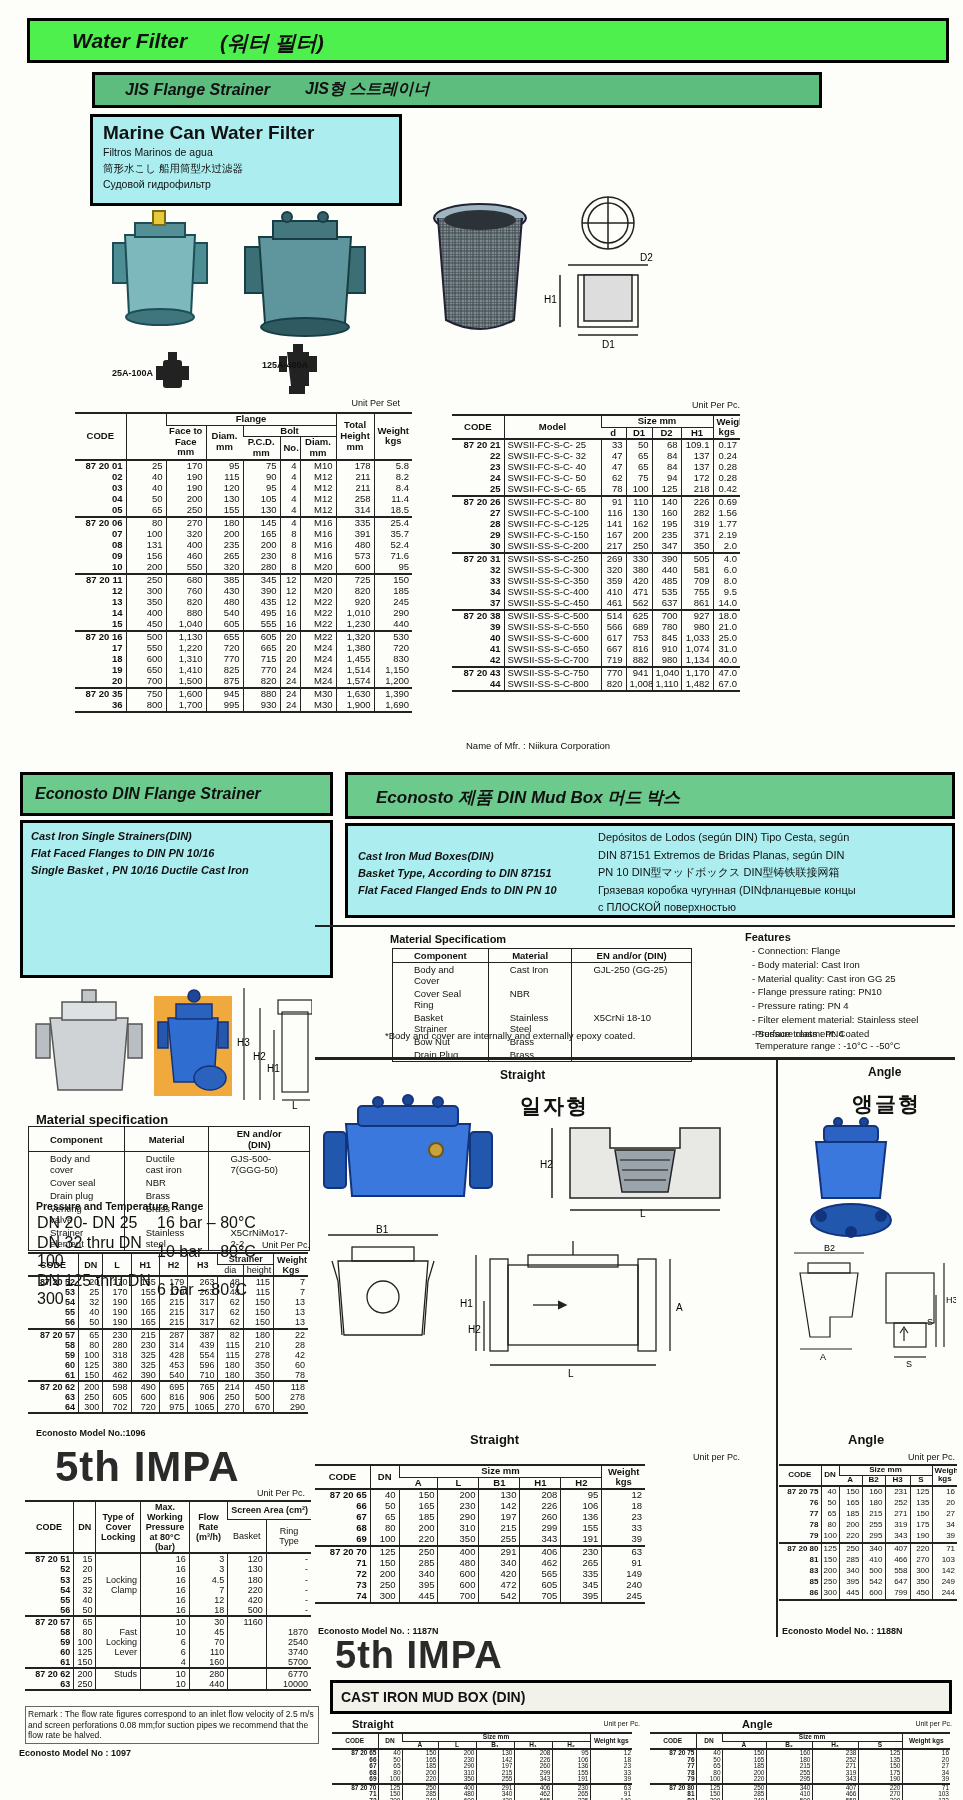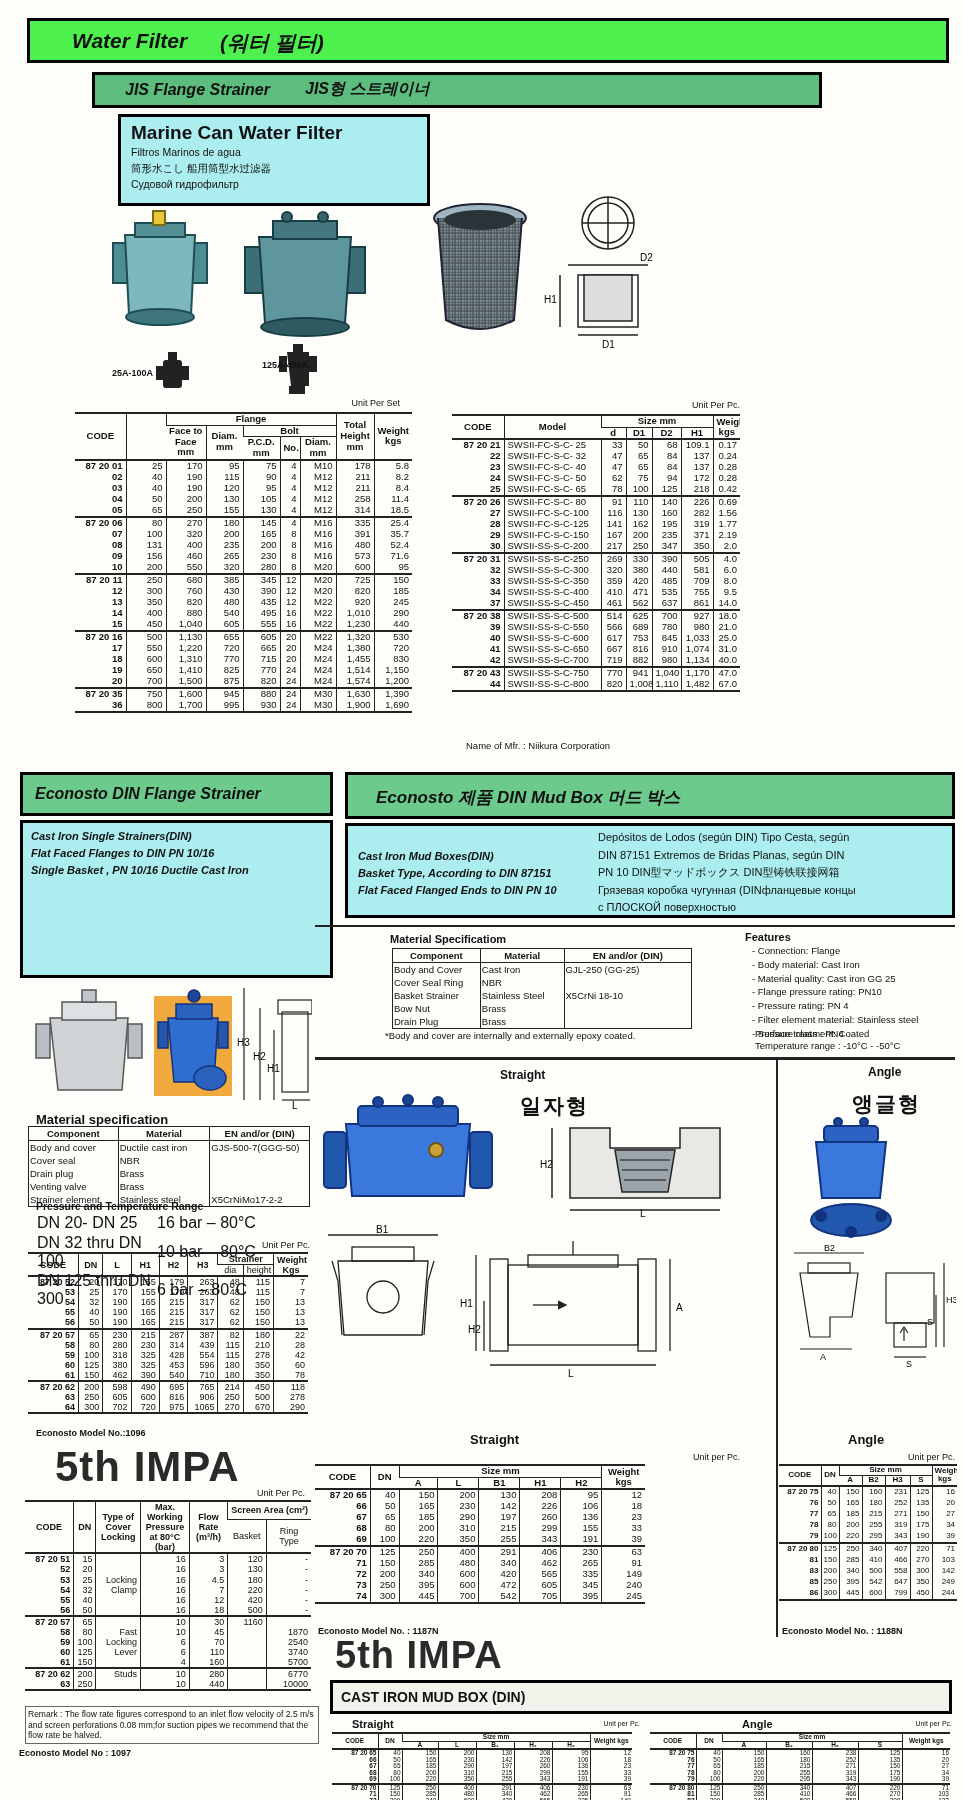--- a/index.html
+++ b/index.html
@@ -23,21 +23,21 @@
   .tbl thead th{border-bottom:1px solid #222;font-weight:bold;text-align:center;vertical-align:middle;}
   .tbl td{text-align:right;white-space:nowrap;}
   .tbl td:first-child{font-weight:bold;}
   .tbl tr.grp td{border-top:2px solid #222;}
   .f95 th,.f95 td{font-size:9.5px;} .f95 td{height:11px;}
   .f9 th,.f9 td{font-size:9px;} .f9 td{height:9px;}
   .f8 th,.f8 td{font-size:8px;padding:0 2px;} .f8 td{height:11px;}
   .f65 th,.f65 td{font-size:6.5px;padding:0 1px;line-height:1.0;} .f65 td{height:5px;}
   .t2 td:nth-child(2){text-align:left;}
   .spec{border-collapse:collapse;}
-  .spec th,.spec td{border:1px solid #222;font-size:9.5px;padding:1px 1px;text-align:left;}
+  .spec th,.spec td{border:1px solid #222;font-size:9.5px;padding:1px 21px;text-align:left;}
   .spec th{text-align:center;font-weight:bold;}
   .spec td{border-top:none;border-bottom:none;vertical-align:top;}
   .spec tr:last-child td{border-bottom:1px solid #222;}
   .caption{font-weight:bold;font-size:12px;}
   .kr{font-weight:bold;font-size:21px;letter-spacing:2px;}
   .impa{font-weight:bold;font-size:42px;color:#2a2a2a;letter-spacing:1px;}
   .small-label{font-size:9px;font-weight:bold;}
   .modelno{font-size:9px;font-weight:bold;}
   .rule-h{background:#222;}
   .rule-v{background:#222;}
@@ -51,21 +51,21 @@
   <div class="abs greenbar" style="left:27px;top:18px;width:922px;height:45px;">
     <span class="abs bartext" style="left:42px;top:8px;">Water Filter</span>
     <span class="abs bartext" style="left:190px;top:8px;">(워터 필터)</span>
   </div>
 
   <div class="abs medgreen" style="left:92px;top:72px;width:730px;height:36px;">
     <span class="abs bartext2" style="left:30px;top:6px;">JIS  Flange Strainer</span>
     <span class="abs bartext2" style="left:210px;top:4px;">JIS형 스트레이너</span>
   </div>
 
-  <div class="abs cyanbox" style="left:90px;top:114px;width:312px;height:92px;margin-left:28px;">
+  <div class="abs cyanbox" style="left:90px;top:114px;width:312px;height:92px;">
     <div class="h-big">Marine Can Water Filter</div>
     <div class="lines">
         <div>Filtros Marinos de agua</div>
         <div>筒形水こし  船用筒型水过滤器</div>
         <div>Судовой гидрофильтр</div>
       </div>
   </div>
 
   <svg class="abs" style="left:95px;top:205px;" width="300" height="150" viewBox="0 0 300 150">
     <g stroke="#1d4e55" stroke-width="2" fill="#67a8ad">

